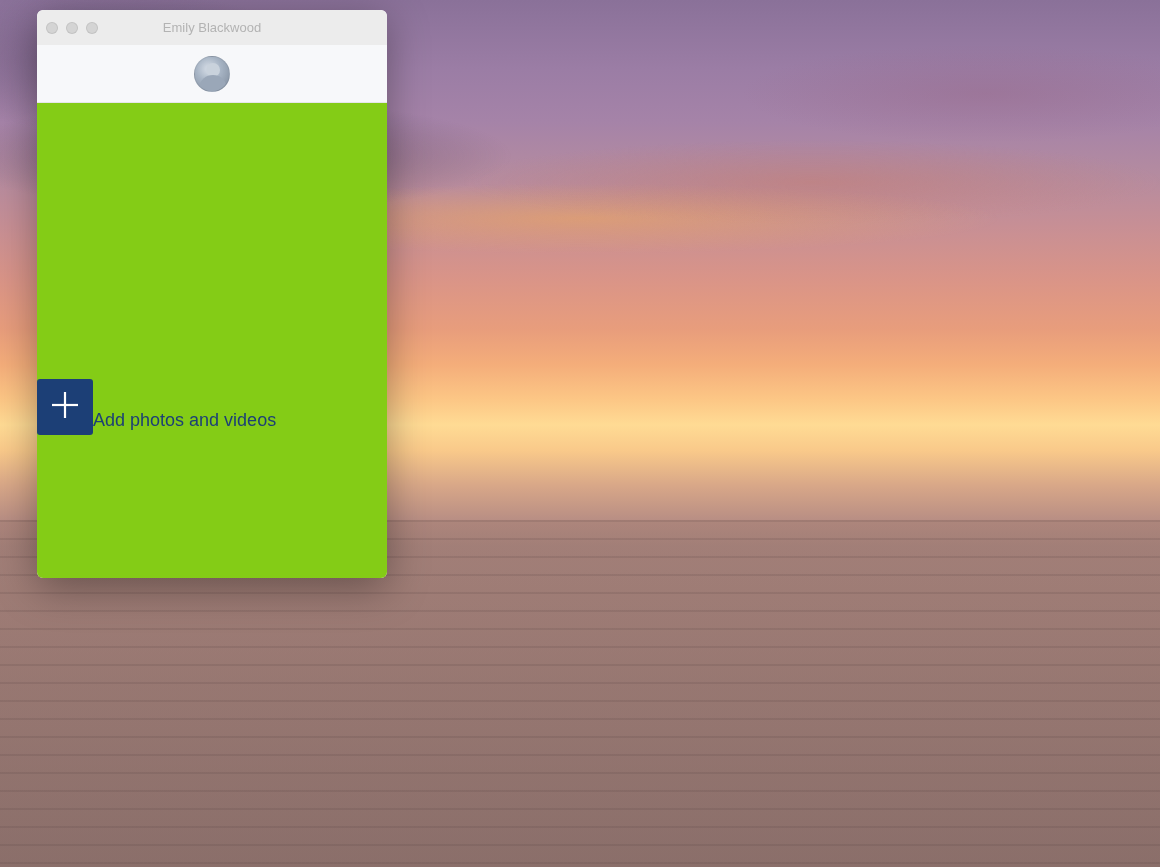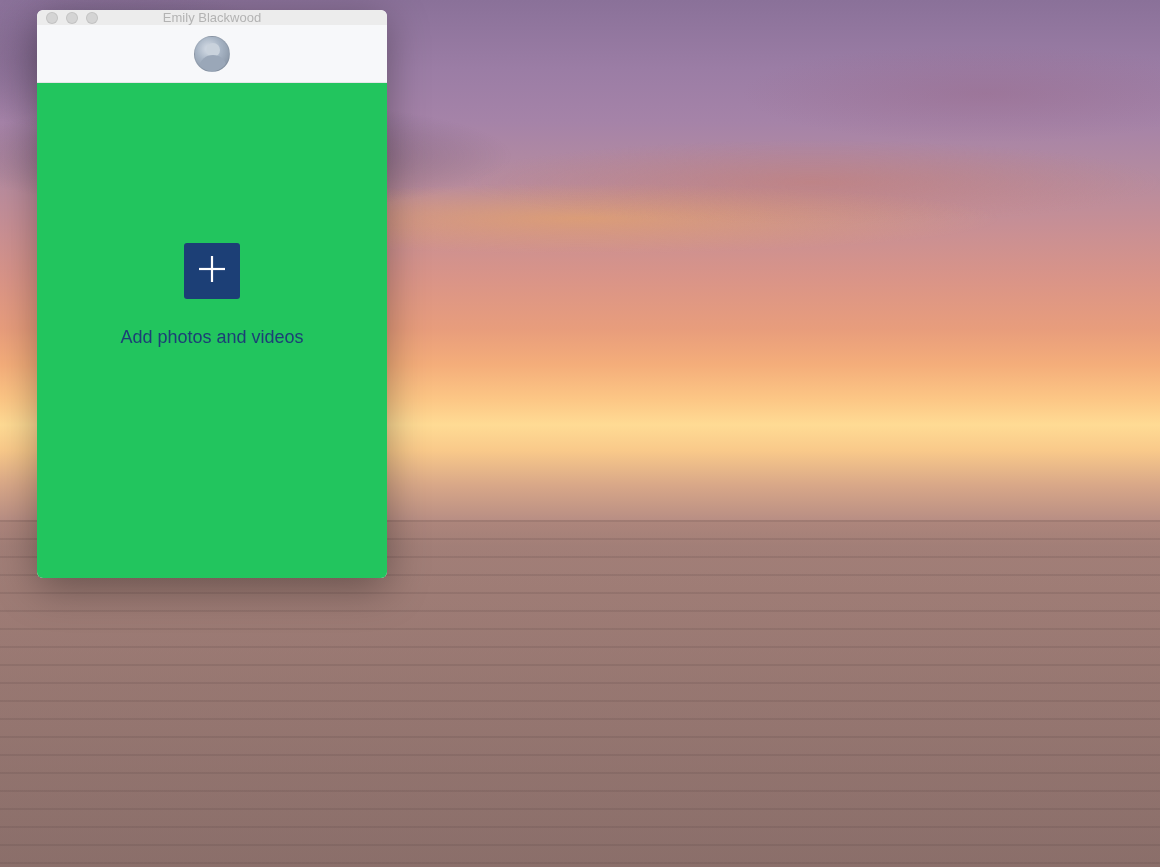--- a/index.html
+++ b/index.html
@@ -87,21 +87,21 @@
       height: 568px;
       background: #f5f6f7;
       border-radius: 6px;
       box-shadow: 0 10px 40px rgba(0, 0, 0, 0.35);
       overflow: hidden;
       display: flex;
       flex-direction: column;
     }
     
     .titlebar {
-      height: 15px;
+      height: 35px;
       background: #ececec;
       display: flex;
       align-items: center;
       padding: 0 9px;
       border-top-left-radius: 6px;
       border-top-right-radius: 6px;
       position: relative;
     }
     
     .window-controls {
@@ -163,23 +163,23 @@
       bottom: -6px;
       left: 5px;
       width: 26px;
       height: 22px;
       border-radius: 50% 50% 0 0;
       background: #9aa7b8;
     }
     
     .content-area {
       flex: 1;
-      background: #22c55e;
-      display: flex;
-      flex-direction: column;
+      background: #84cc16;
+      display: flex;
+      flex-direction: row;
       align-items: center;
       padding-top: 160px;
     }
     
     .add-button {
       width: 56px;
       height: 56px;
       background: #1c3f76;
       border-radius: 3px;
       display: flex;

